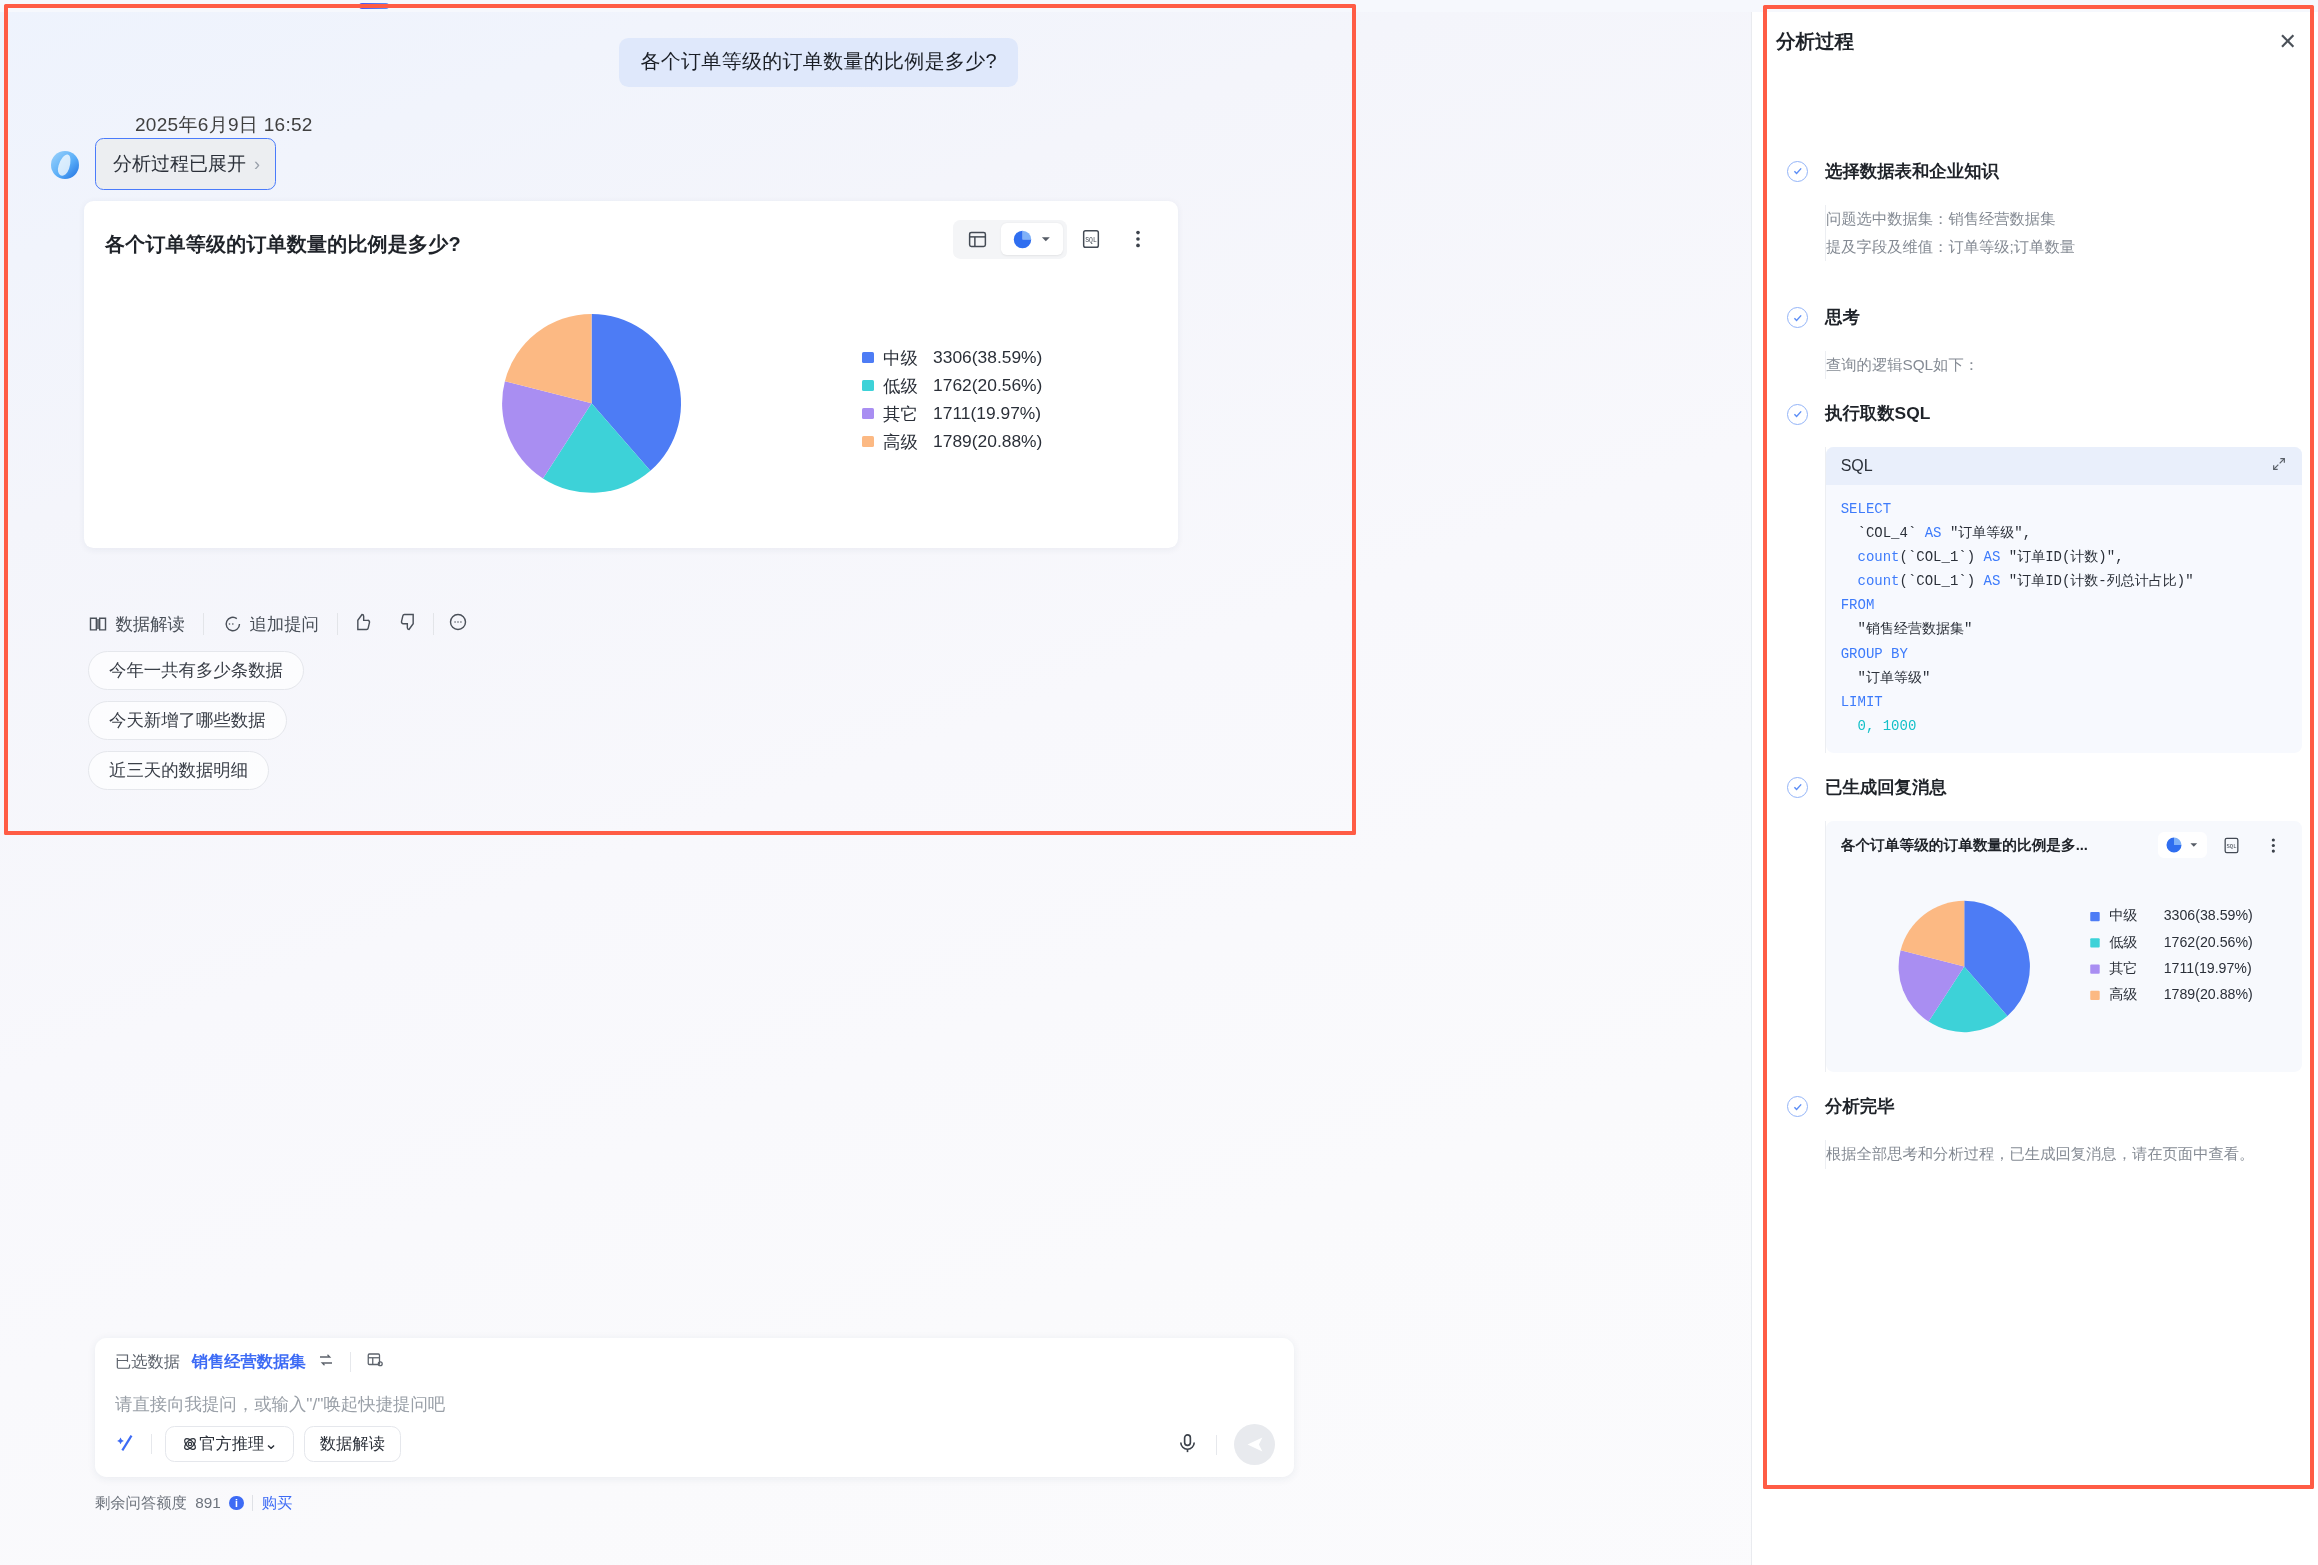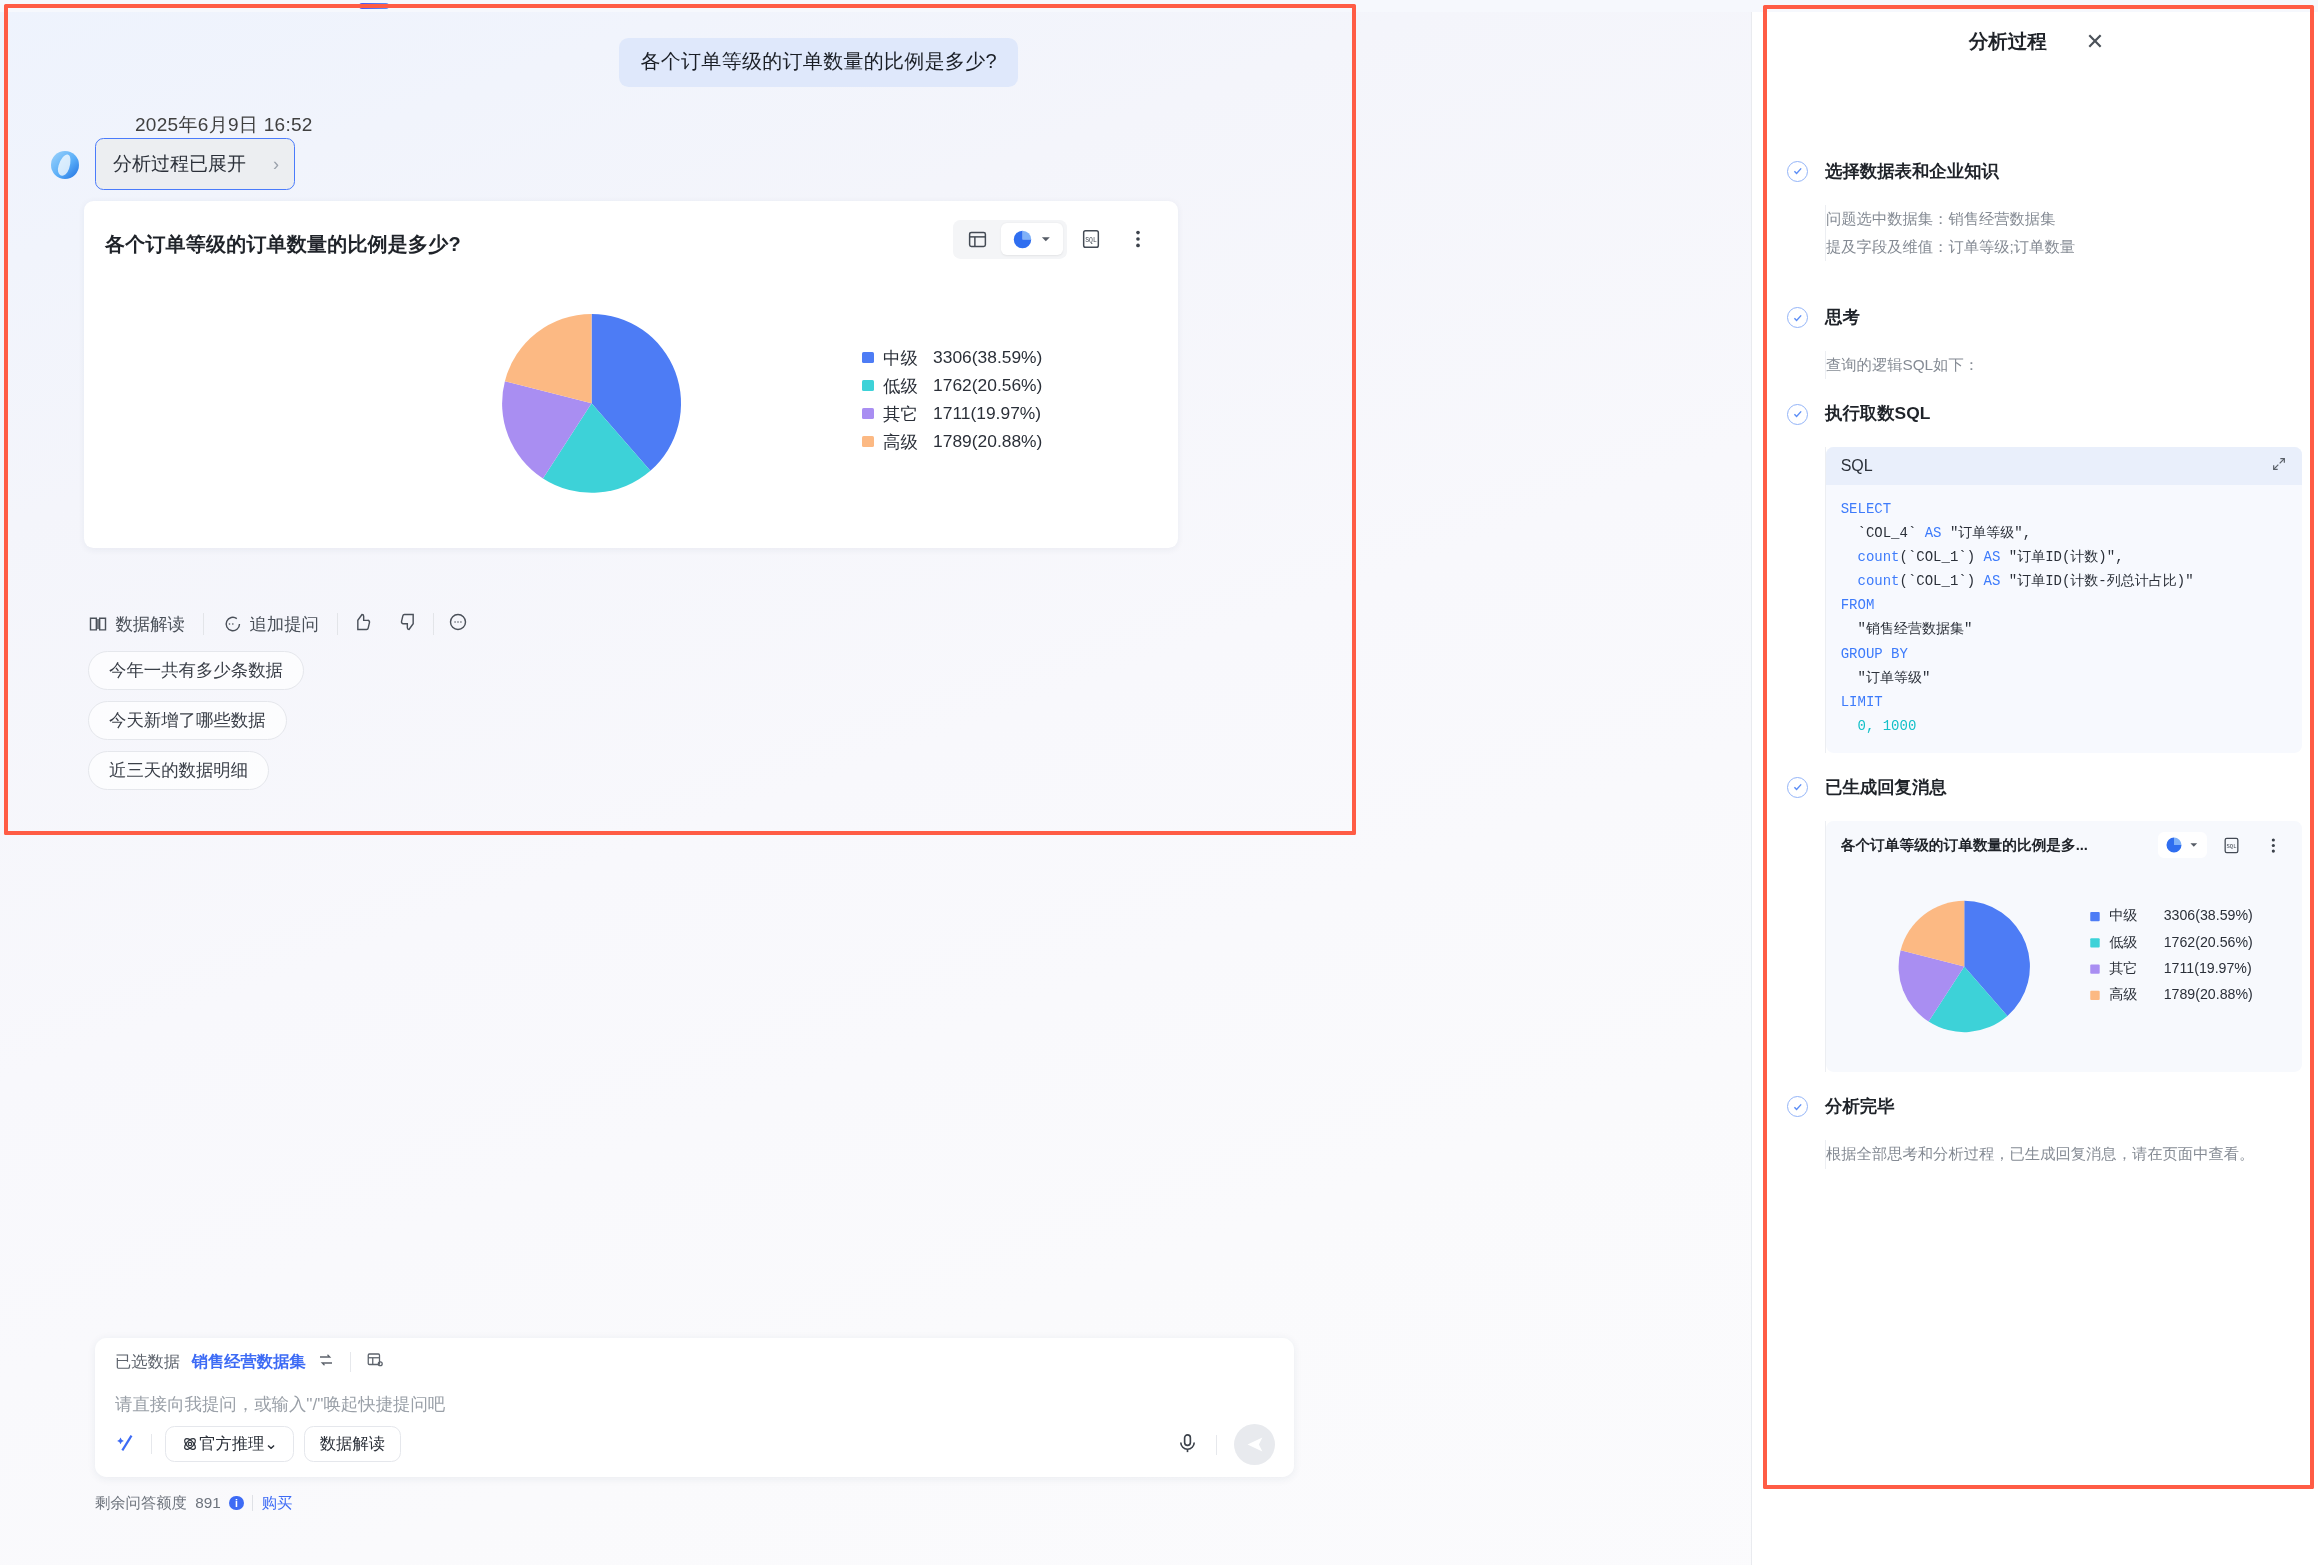--- a/index.html
+++ b/index.html
@@ -31,21 +31,21 @@
   .ts { position:absolute; left:91px; top:100px; font-size:19px; color:#404040; letter-spacing:0.3px;margin-left:44px;}
 
   .avatar { position:absolute; left:51px; top:139px; width:28px; height:28px; border-radius:50%;
             background:linear-gradient(135deg,#9fd4fb 0%,#5aaef8 55%,#1f6fe0 100%);
             overflow:hidden;}
   .avatar::after{content:"";position:absolute;left:8.4px;top:3.2px;width:10.5px;height:22px;
             border-radius:50% 50% 50% 50%/60% 60% 40% 40%;background:#ffffff;opacity:.75;
             transform:rotate(18deg);}
 
   .expand-btn { position:absolute; left:95px; top:126px; height:52px;
-                display:flex; align-items:center; gap:27px;
+                display:flex; align-items:center; gap:8px;
                 background:#eceef1; border:1.6px solid #4a7bfb; border-radius:8.4px;
                 padding:0 14.7px 0 17px; font-size:19px; color:#2b3039; cursor:pointer; }
   .chev { font-size:18px; color:#9aa1ab; line-height:1; }
 
   
   .card { position:absolute; left:84px; top:189px; width:1094px; height:347px;
           background:#fff; border-radius:9.5px; box-shadow:0 1.1px 7.4px rgba(30,50,90,.06); }
   .card-title { position:absolute; left:21px; top:30.5px; font-size:20px; font-weight:bold;
                 color:#1f2329; letter-spacing:0.2px; }
   .card-tools { position:absolute; right:17px; top:19px; display:flex; align-items:center; gap:0; }
@@ -98,21 +98,21 @@
   .info-dot { width:14.7px; height:14.7px; border-radius:50%; background:#3d6bf5; color:#fff;
               font-size:10.5px; display:flex; align-items:center; justify-content:center; font-weight:bold;}
 
   
   .panel { position:absolute; right:0; top:11.6px; width:567px; height:1554px; background:#fff;
            border-left:0.5px solid #e9ebef; }
   .ann-right { position:absolute; left:1763px; top:5.3px; width:551px; height:1484px;
                border:4.2px solid #ff5c45; border-radius:1.6px; pointer-events:none; z-index:40; }
 
   .p-head { position:absolute; left:24px; top:11.6px; right:21px; height:37px;
-            display:flex; align-items:center; justify-content:center;gap:39px; }
+            display:flex; align-items:center; justify-content:space-between;gap:39px; }
   .p-title { font-size:19.5px; font-weight:bold; color:#1f2329; }
   .p-close { font-size:22px; color:#4b5159; cursor:pointer; line-height:1; }
 
   .q-box { position:absolute; left:24px; top:71px; right:22px; background:#f4f5f8;
            border-radius:7.4px; padding:16px 17px; font-size:16.3px; color:#2b3039; }
   .q-box b { font-weight:bold; }
 
   .steps { position:absolute; left:35px; top:147px; right:16px; }
   .step { position:relative; padding-left:38px; }
   .step-mark { position:absolute; left:0; top:2.1px; width:21px; height:21px; border-radius:50%;

